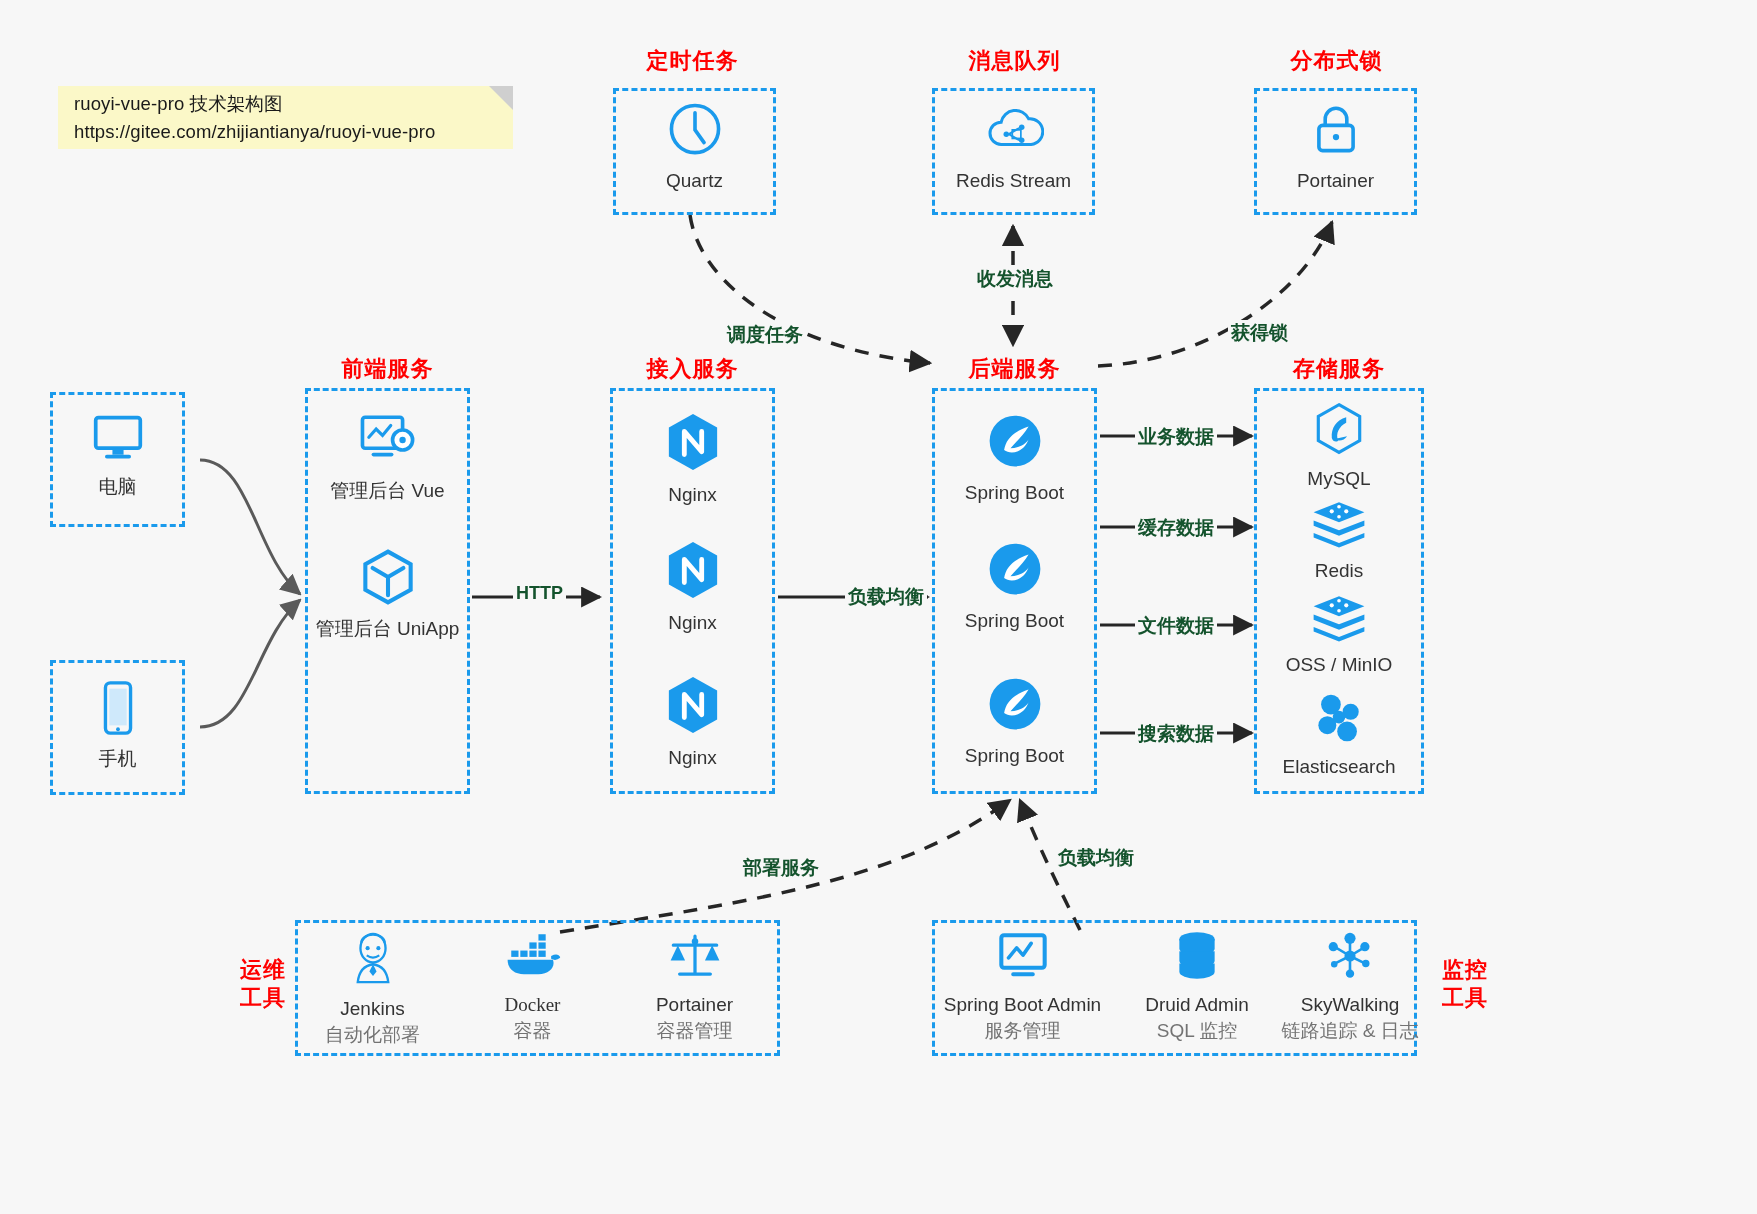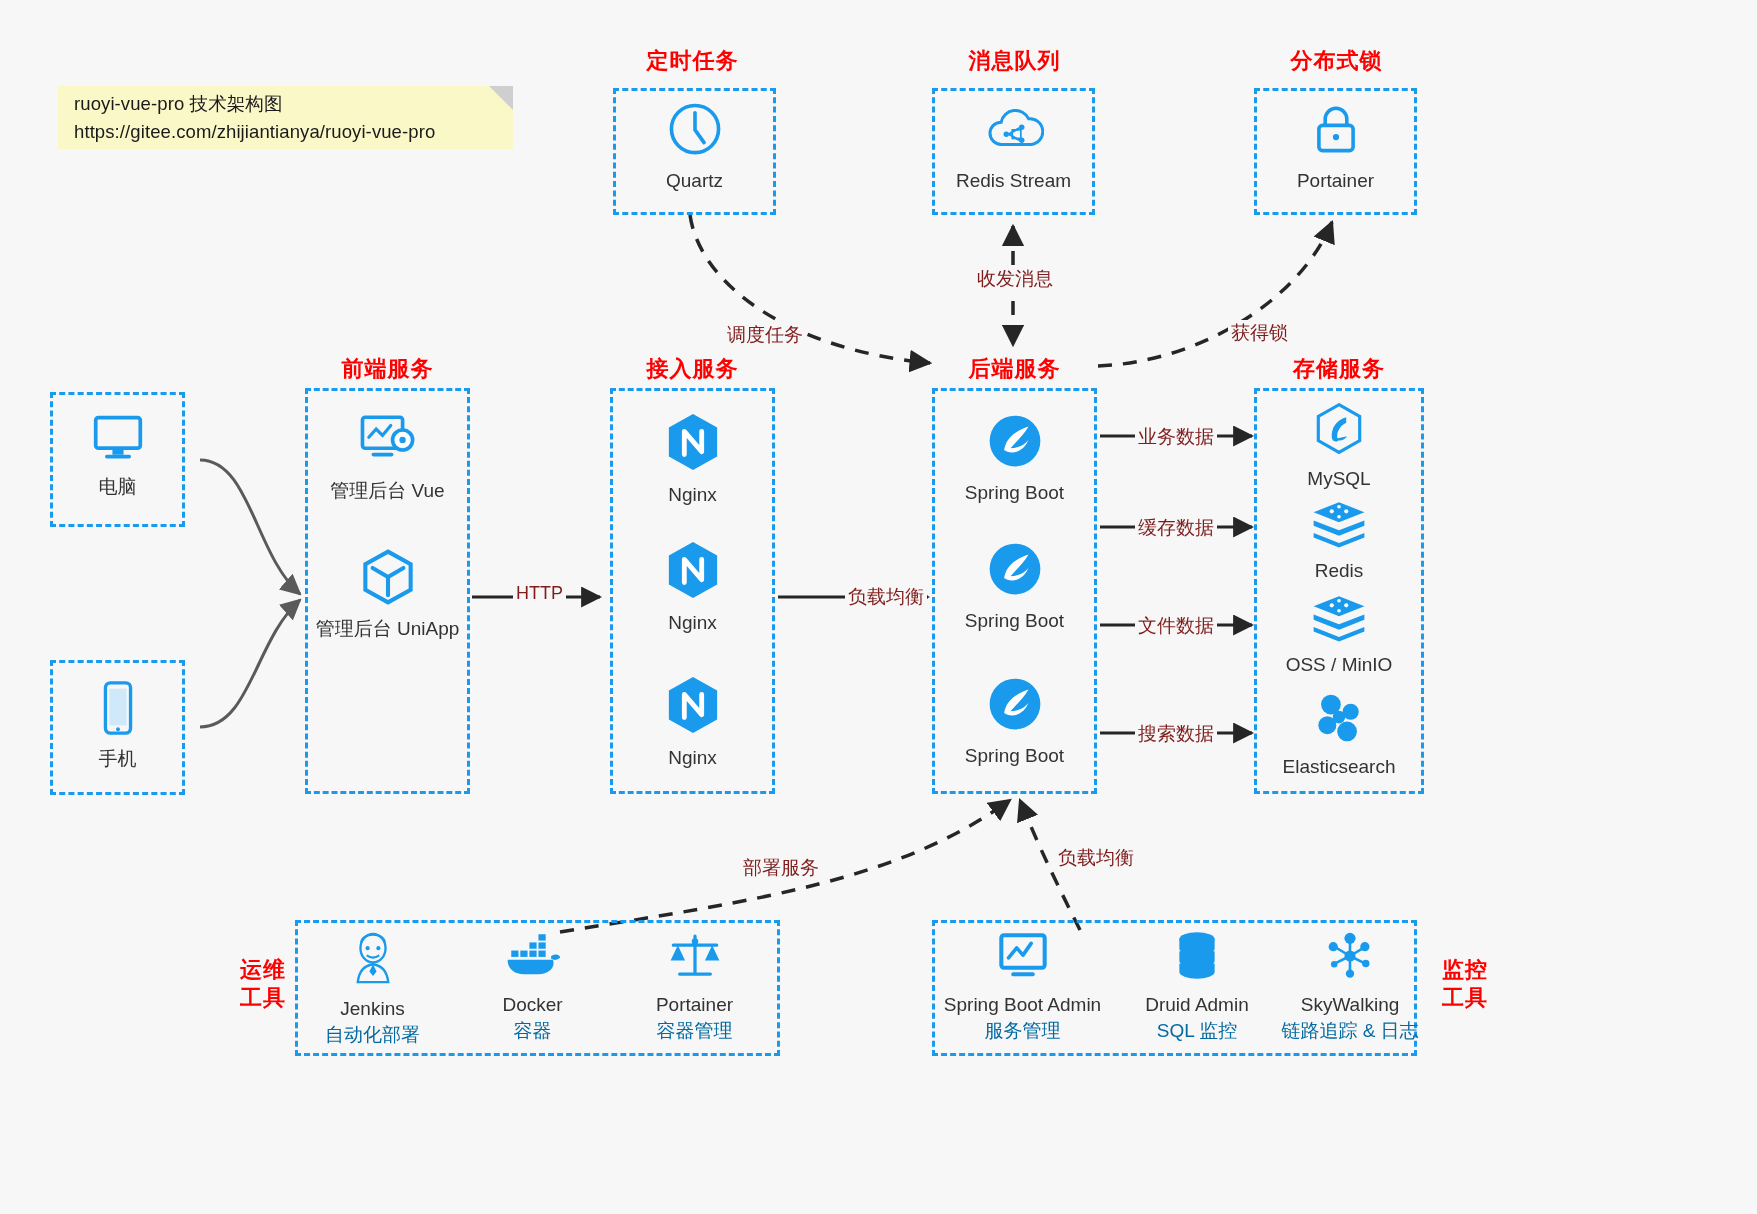--- a/index.html
+++ b/index.html
@@ -33,27 +33,28 @@
   .dbox {
     position: absolute;
     border: 3px dashed #1a9aec;
     background: transparent;
   }
 
   
   .node { position: absolute; text-align: center; }
   .node .ico { display: block; margin: 0 auto; }
   .node .lbl  { font-size: 19px; color: #333; margin-top: 6px; white-space: nowrap; line-height: 1.35; }
-  .node .lbl2 { font-size: 19px; color: #0369a1; white-space: nowrap; line-height: 1.35; }
+  .node .lbl2 { font-size: 19px; color: #737373; white-space: nowrap; line-height: 1.35; }
 
   
   .elabel {
-    position: absolute; font-size: 18px; color: #7f1d1d;
+    position: absolute; font-size: 18px; color: #14532d;
     background: #f7f7f7; padding: 0 3px; white-space: nowrap;
     text-align: center;
+    font-weight: bold;
   }
   .elabel.cn { font-size: 19px; }
 
   svg.layer { position: absolute; left: 0; top: 0; width: 1757px; height: 1214px; pointer-events: none; }
 </style>
 </head>
 <body>
 
 <div id="canvas">
 
@@ -343,21 +344,21 @@
           <circle cx="35" cy="20" r="2.3" fill="#1a9aec"></circle>
         <path d="M22 28 q7 5 14 0" fill="none" stroke="#1a9aec" stroke-width="2.4"></path>
         <path d="M12 58 q2 -18 17 -20 q15 2 17 20 z" fill="none" stroke="#1a9aec" stroke-width="2.6"></path>
         <path d="M29 38 l-4 8 l4 5 l4 -5 z" fill="#1a9aec"></path>
       </svg>
     </span>
     <div class="lbl">Jenkins</div>
     <div class="lbl2">自动化部署</div>
   </div>
 
-  <div class="node" style="left:460px; top:930px; width:145px;">
+  <div class="node" style="left:460px; top:930px; width:145px;font-family:Liberation Serif, serif;">
     <span class="ico">
       <svg width="58" height="52" viewBox="0 0 64 56">
         <g fill="#1a9aec">
           <rect x="18" y="22" width="8" height="7"></rect>
             <rect x="28" y="22" width="8" height="7"></rect>
           <rect x="38" y="22" width="8" height="7"></rect>
             <rect x="28" y="13" width="8" height="7"></rect>
           <rect x="38" y="13" width="8" height="7"></rect>
             <rect x="38" y="4" width="8" height="7"></rect>
           <rect x="8" y="22" width="8" height="7"></rect>

